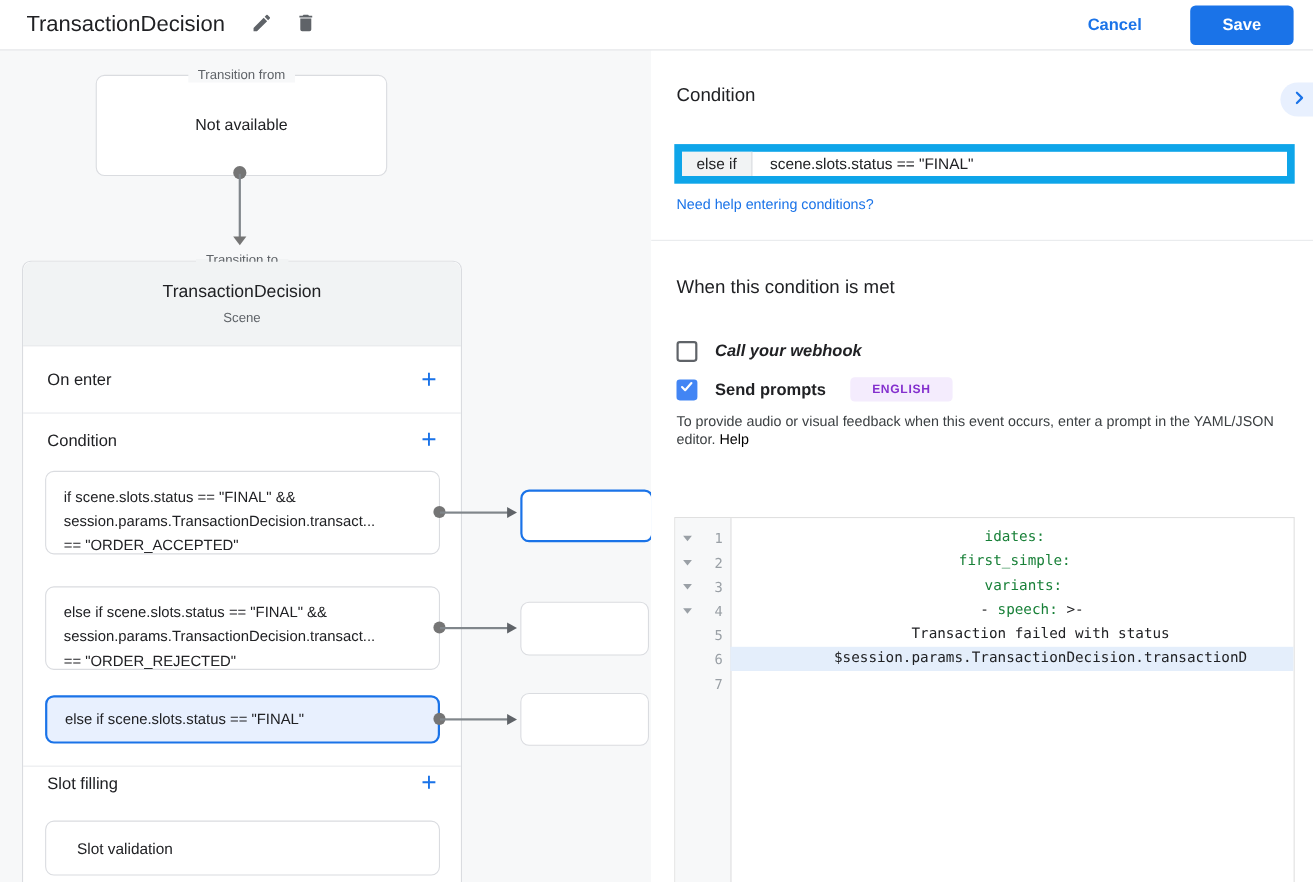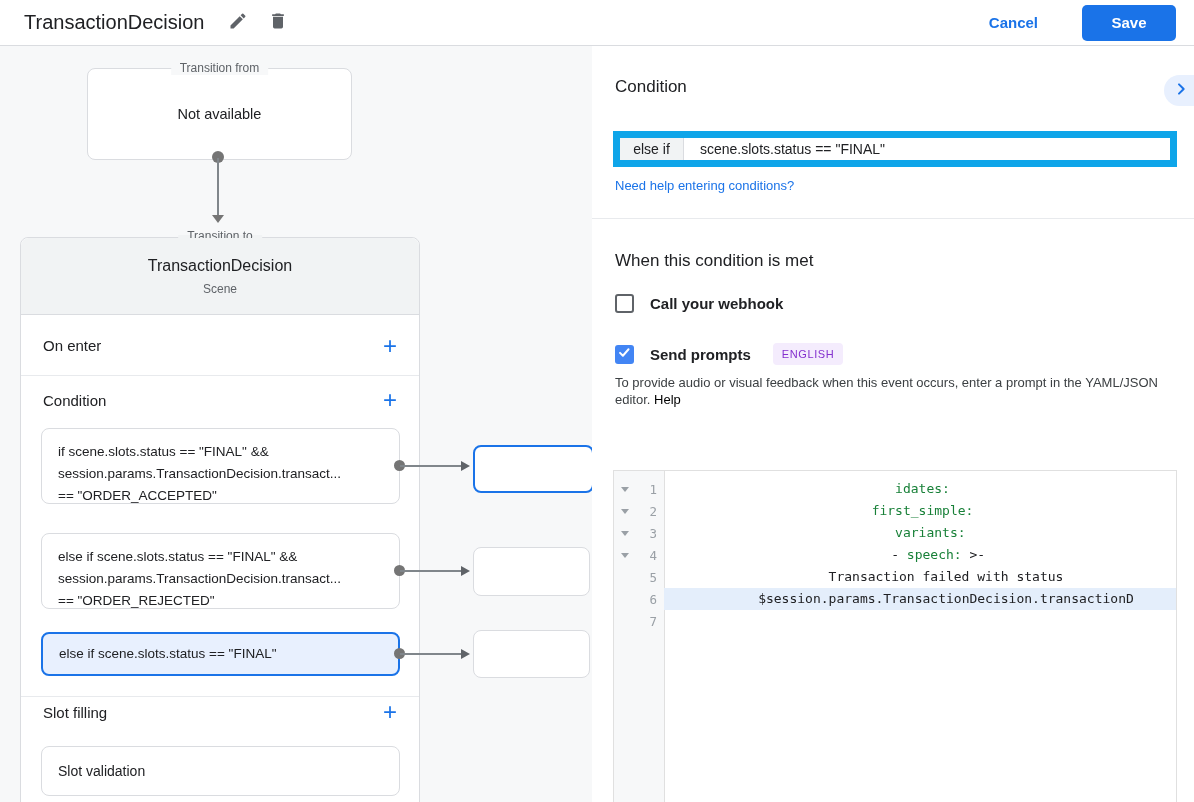--- a/index.html
+++ b/index.html
@@ -54,21 +54,21 @@
             line-height:24px;padding:0;font-family:"Liberation Sans",sans-serif;}
 
   .cond-box{position:absolute;left:20px;width:359px;background:#fff;border:1px solid #dadce0;border-radius:8px;
             box-sizing:border-box;padding:12px 14px 0 16px;font-size:13.5px;line-height:22px;color:#202124;cursor:pointer;}
   .cond-box:nth-child(1){top:190px;height:76px;}
   .cond-box:nth-child(2){top:295px;height:76px;}
   .cond-box:nth-child(3){top:394px;height:44px;padding:0 0 0 16px;display:flex;align-items:center;}
   .cond-box.selected{background:#e8f0fe;border:2px solid #1a73e8;}
 
   .slot-box{position:absolute;left:20px;top:508px;width:359px;height:50px;background:#fff;border:1px solid #dadce0;
-            border-radius:8px;box-sizing:border-box;display:flex;align-items:center;padding-left:16px;
+            border-radius:8px;box-sizing:border-box;display:flex;align-items:center;padding-left:28px;
             font-size:14px;color:#202124;cursor:pointer;}
   .h-dot{position:absolute;width:11px;height:11px;border-radius:50%;background:#757575;}
   .h-line{position:absolute;width:62px;height:2px;background:#80868b;}
   .h-arrow{position:absolute;width:0;height:0;border-top:5px solid transparent;border-bottom:5px solid transparent;
            border-left:9px solid #5f6368;}
 
   .target-box{position:absolute;left:473px;background:#fff;border:1px solid #dadce0;border-radius:8px;box-sizing:border-box;}
   .target-a{top:399px;width:121px;height:48px;border:2px solid #1a73e8;}
   .target-b{top:501px;width:117px;height:49px;}
   .target-c{top:584px;width:117px;height:48px;}
@@ -83,28 +83,28 @@
               display:flex;box-sizing:border-box;background:#fff;}
   .cond-prefix{width:63px;background:#f1f3f4;border-right:1px solid #dadce0;display:flex;align-items:center;
                justify-content:center;font-size:14px;color:#202124;}
   .cond-value{flex:1;display:flex;align-items:center;padding-left:16px;font-size:14px;color:#202124;}
 
   .help-link{position:absolute;left:23px;top:132px;font-size:13px;color:#1a73e8;text-decoration:none;cursor:pointer;}
   .panel-divider{position:absolute;left:0;top:172px;width:100%;height:1px;background:#e8eaed;}
   .when-title{position:absolute;left:23px;top:205px;font-size:17px;color:#202124;}
 
   .check-row{position:absolute;left:23px;display:flex;align-items:center;gap:16px;}
-  .row-webhook{top:248px;}
+  .row-webhook{top:264px;font-style:italic;}
   .row-prompts{top:297px;}
   .cbx{width:19px;height:19px;border-radius:3px;box-sizing:border-box;cursor:pointer;flex:none;}
   .cbx-off{border:2px solid #5f6368;background:#fff;}
   .cbx-on{background:#4285f4;display:flex;align-items:center;justify-content:center;}
   .check-label{font-size:15px;font-weight:700;color:#202124;}
-  .lang-badge{font-size:11px;font-weight:400;letter-spacing:.6px;color:#8430ce;background:#f4ecfd;
-              padding:5px 9px;border-radius:4px;margin-left:6px;cursor:pointer;}
+  .lang-badge{font-size:11px;font-weight:700;letter-spacing:.6px;color:#8430ce;background:#f4ecfd;
+              padding:5px 20px;border-radius:4px;margin-left:6px;cursor:pointer;}
 
   .hint{position:absolute;left:23px;top:328px;width:564px;font-size:13px;line-height:17px;color:#3c4043;}
   .hint .inline-link{color:#000000;cursor:pointer;}
 
   .tabs{position:absolute;left:21px;top:382px;display:flex;}
   .tab{width:120px;height:37px;display:flex;align-items:center;justify-content:center;font-size:13px;
        font-weight:700;letter-spacing:.3px;color:#5f6368;cursor:pointer;}
   .tab.active{color:#1a73e8;background:#e8f0fe;}
 
   .editor{position:absolute;left:21px;top:424px;width:564px;height:340px;border:1px solid #e0e0e0;

